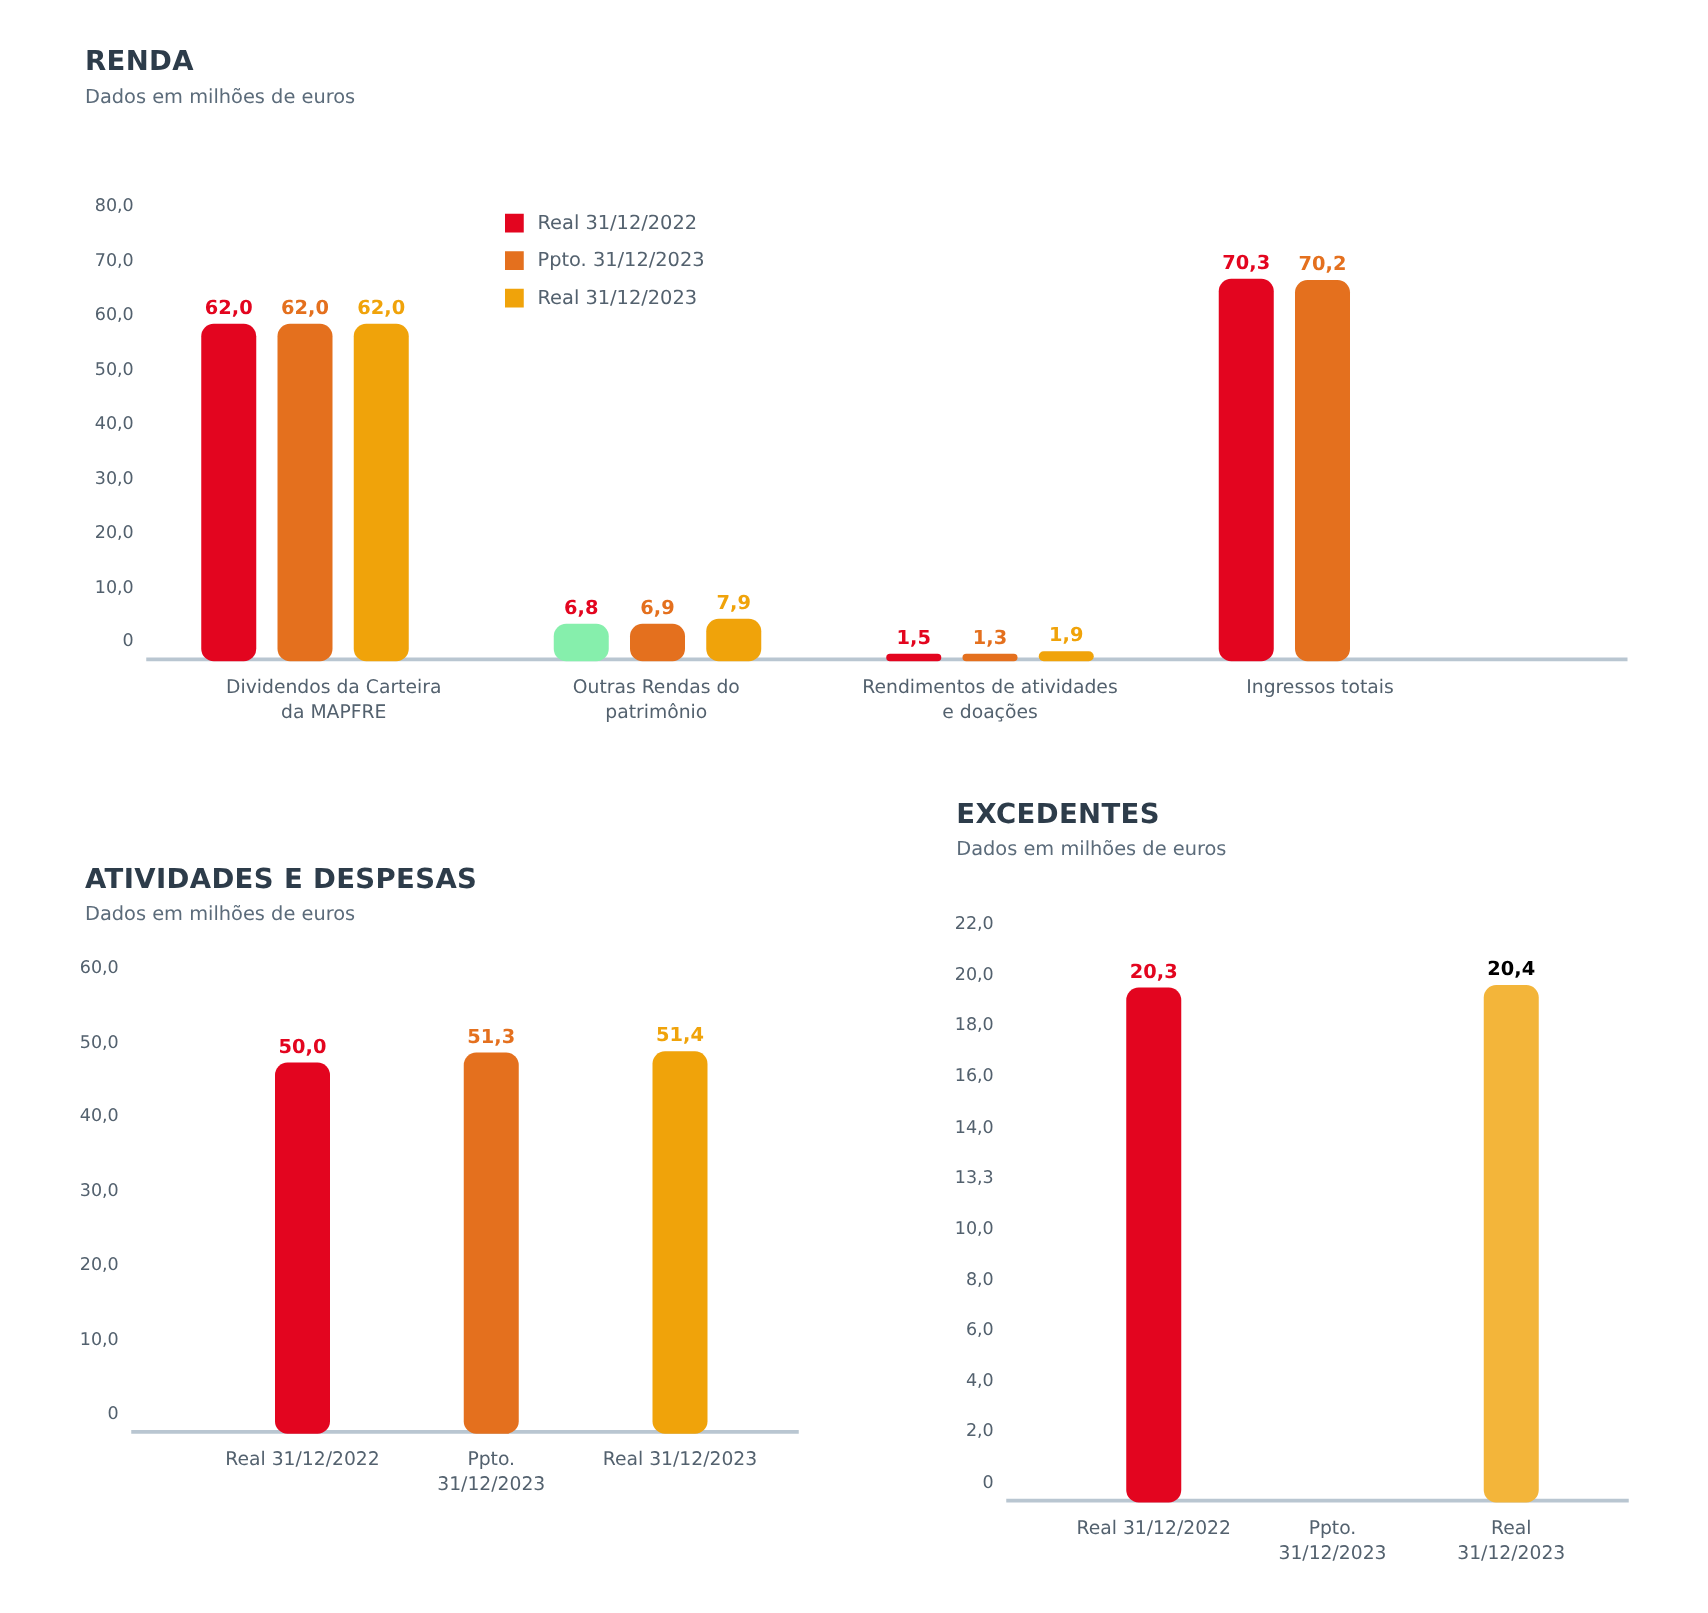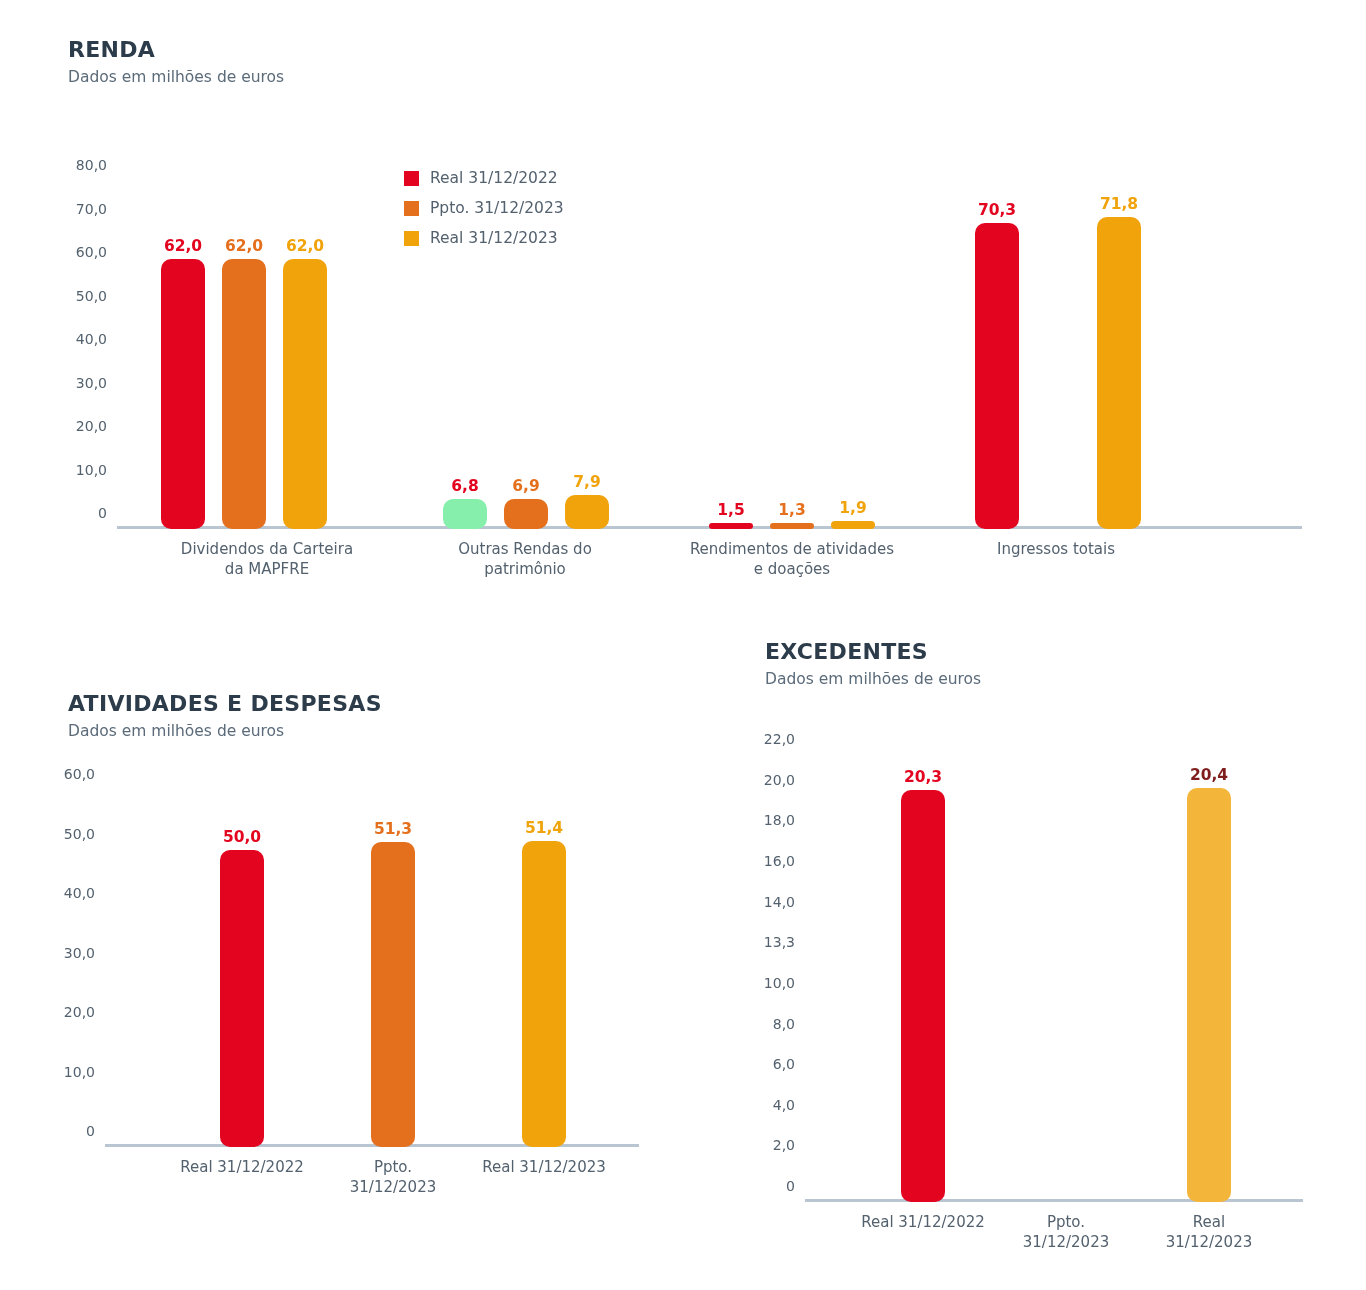--- a/index.html
+++ b/index.html
@@ -126,22 +126,22 @@
       </div>
       <div class="bar" style="left:714px; width:44px; height:8.3px; background:#F0A30A;margin-top:32px;">
         <span class="bar-val" style="color:#F0A30A">1,9</span>
       </div>
       <div class="xlabel" style="left:525px; width:300px;">Rendimentos de atividades
 e doações</div>
 
       <div class="bar" style="left:858px; width:44px; height:305.9px; background:#E3051F;">
         <span class="bar-val" style="color:#E3051F">70,3</span>
       </div>
-      <div class="bar" style="left:980px; width:44px; height:312.3px; background:#F0A30A;">
-        <span class="bar-val" style="color:#F0A30A">71,8</span>
+      <div class="bar" style="left:919px; width:44px; height:305.4px; background:#E4701E;">
+        <span class="bar-val" style="color:#E4701E">70,2</span>
       </div>
       <div class="xlabel" style="left:784px; width:310px;">Ingressos totais</div>
     </div>
   </div>
 
   <div style="position:absolute; left:68px; top:692px;">
     <div class="sec-title">ATIVIDADES E DESPESAS</div>
     <div class="sec-sub">Dados em milhões de euros</div>
   </div>
 
@@ -199,20 +199,20 @@
 
       <div class="bar" style="left:96px; width:44px; height:412.4px; background:#E3051F;">
         <span class="bar-val" style="color:#E3051F">20,3</span>
       </div>
       <div class="xlabel" style="left:-6px; width:248px;">Real 31/12/2022</div>
 
       <div class="xlabel" style="left:137px; width:248px;">Ppto.
 31/12/2023</div>
 
       <div class="bar" style="left:382px; width:44px; height:414.4px; background:#F3B53A;">
-        <span class="bar-val" style="color:#7f1d1d">20,4</span>
+        <span class="bar-val" style="color:#000000">20,4</span>
       </div>
       <div class="xlabel" style="left:280px; width:248px;">Real
 31/12/2023</div>
     </div>
   </div>
 
 </div>
 
 </body></html>

